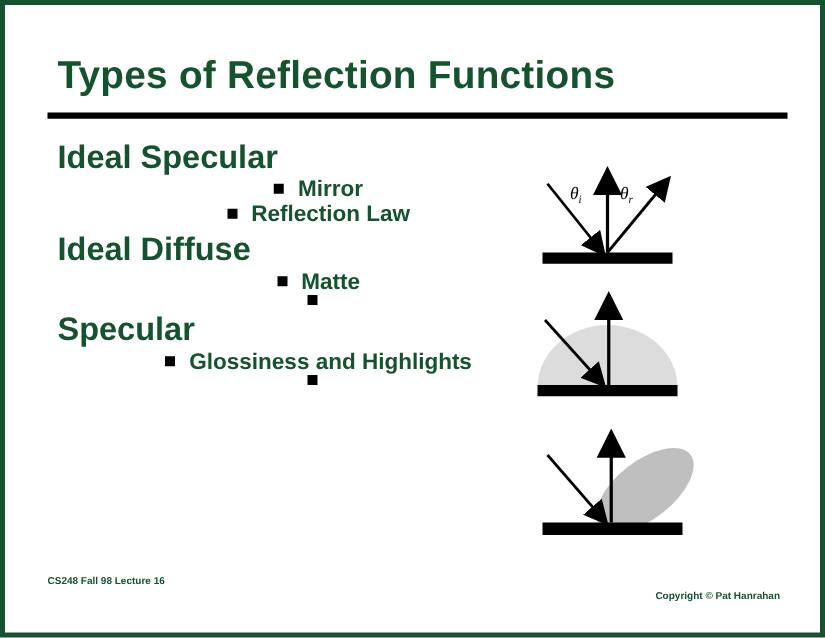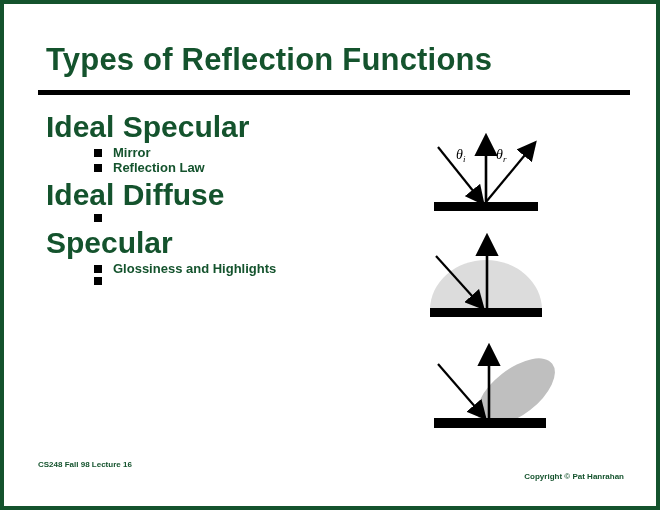--- a/index.html
+++ b/index.html
@@ -39,34 +39,35 @@
   }
 
   
   #outline {
     position: absolute;
     left: 42px;
     top: 108px;
     width: 370px;
   }
   .lvl1 {
-    font-size: 30px;
+    font-size: 26px;
     font-weight: bold;
     line-height: 1.0;
     margin: 0 0 4px 0;
     white-space: nowrap;
   }
   .lvl2 {
     display: flex;
     align-items: center;
-    font-size: 13px;
+    font-size: 18px;
     font-weight: bold;
     margin: 0 0 2px 48px;
     line-height: 1.0;
     white-space: nowrap;
+    justify-content: center;
   }
   .lvl2 .sq {
     display: inline-block;
     width: 8px;
     height: 8px;
     background: #000000;
     margin-right: 11px;
     flex: 0 0 auto;
   }
   .grp { margin-bottom: 6px; }
@@ -116,20 +117,24 @@
       <div class="lvl2">
         <span class="sq"></span>
         <span>Reflection Law</span>
       </div>
     </div>
 
     <div class="grp">
       <div class="lvl1">Ideal Diffuse</div>
       <div class="lvl2">
         <span class="sq"></span>
+        <span>Matte</span>
+      </div>
+      <div class="lvl2">
+        <span class="sq"></span>
       </div>
     </div>
 
     <div class="grp">
       <div class="lvl1">Specular</div>
       <div class="lvl2">
         <span class="sq"></span>
         <span>Glossiness and Highlights</span>
       </div>
       <div class="lvl2">

